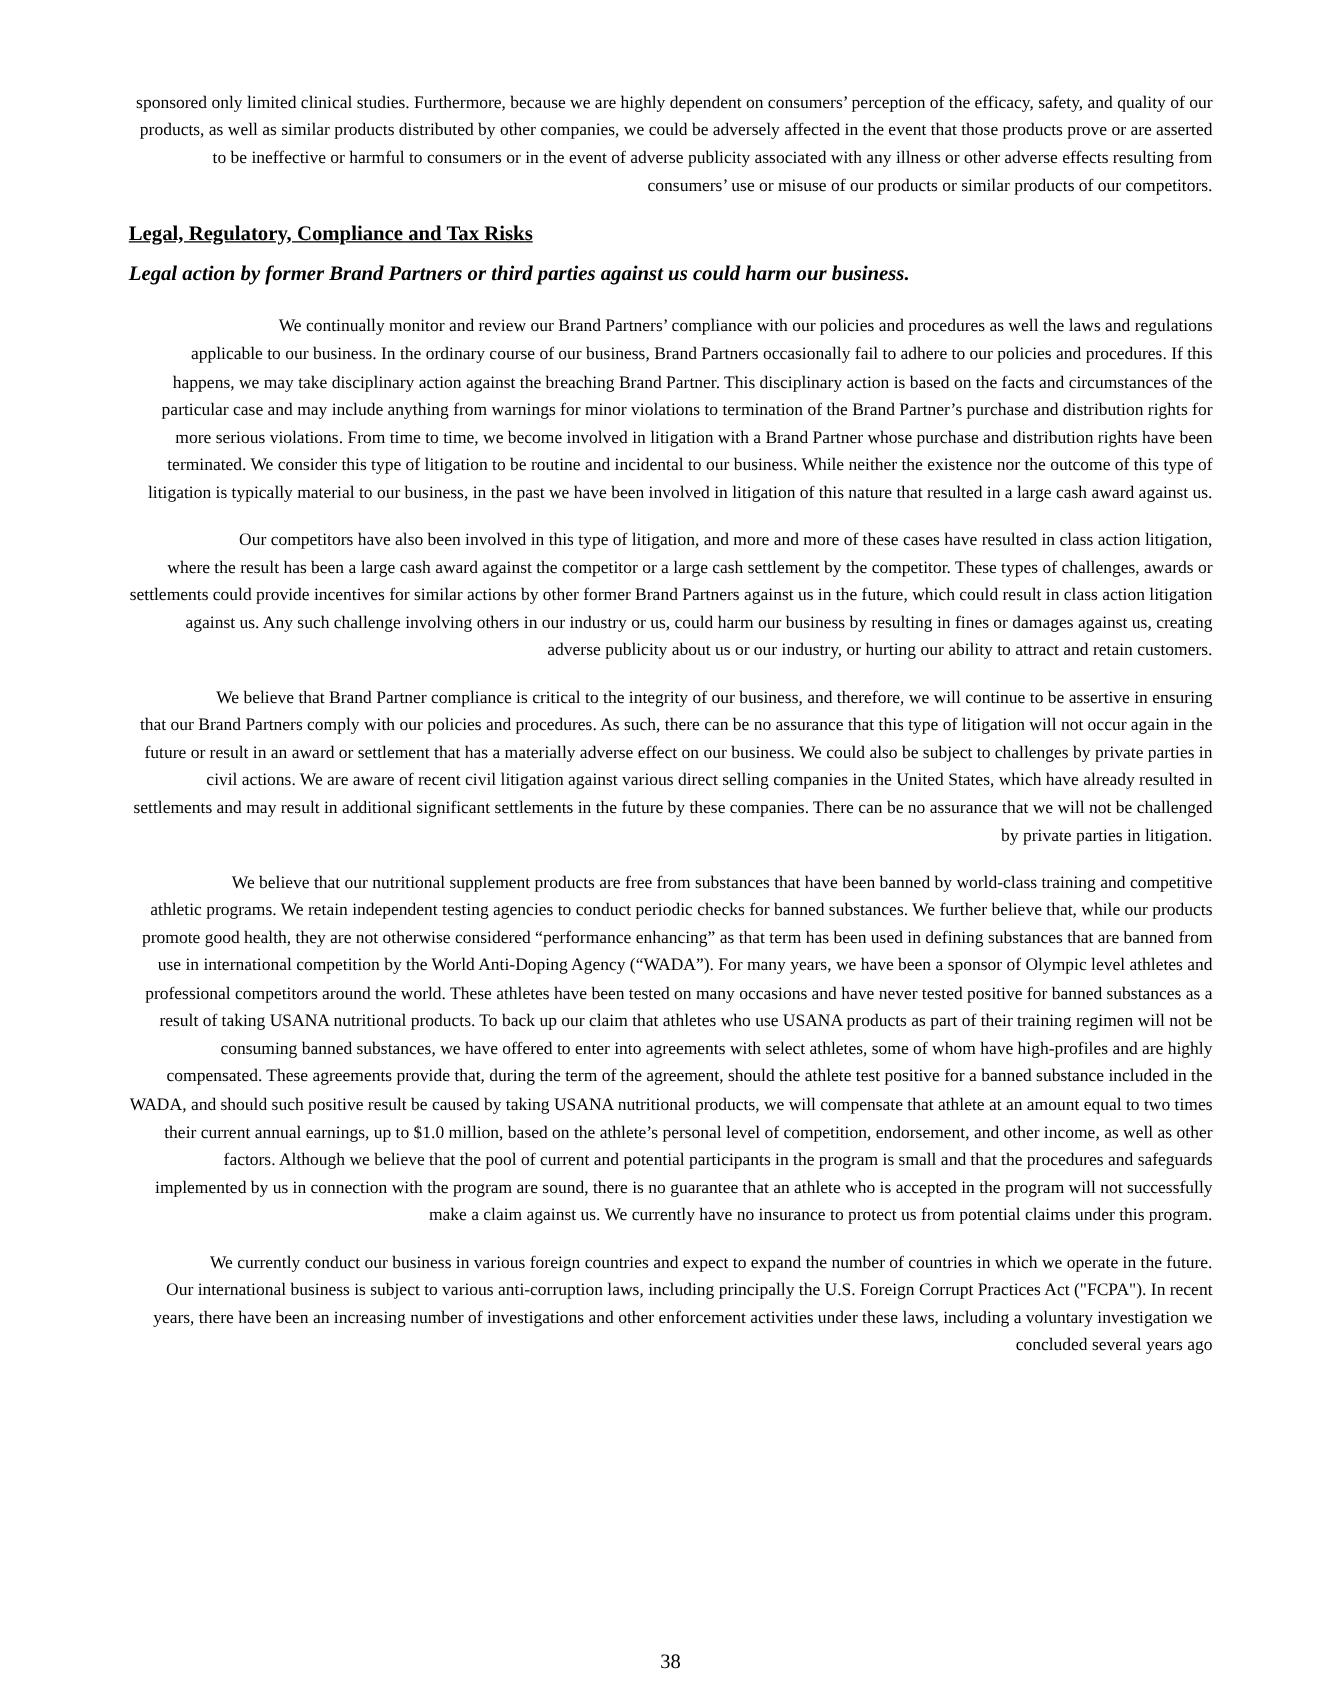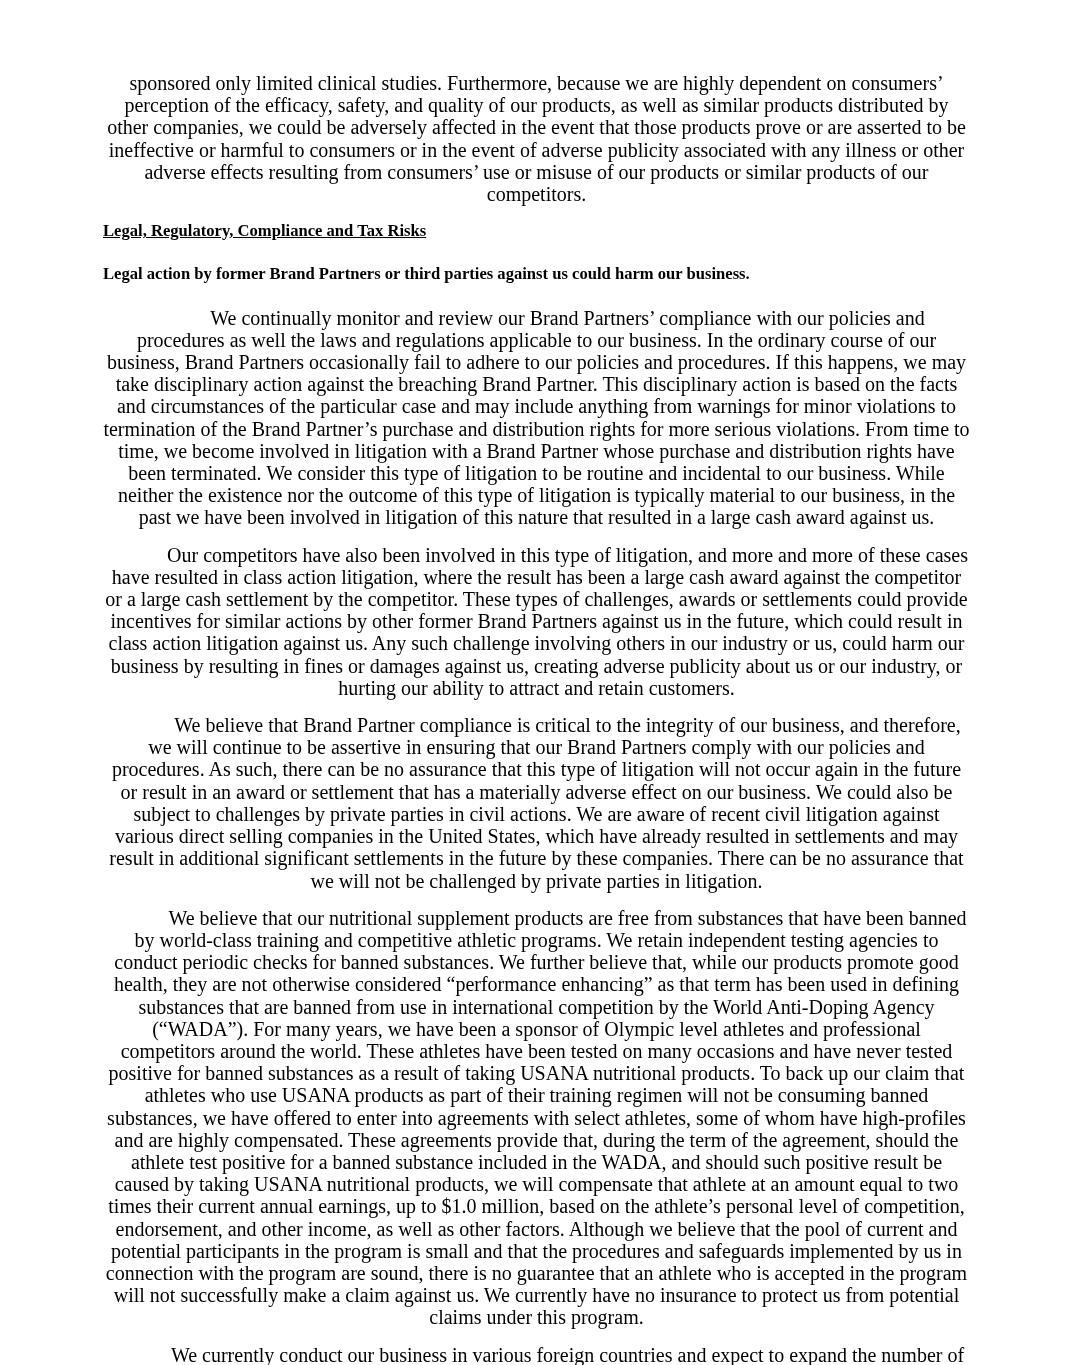--- a/index.html
+++ b/index.html
@@ -19,40 +19,41 @@
     width: 1073px;
     height: 1365px;
     padding: 72px 103px 0 103px;
     display: flex;
     flex-direction: column;
   }
   .content {
     width: 867px;
   }
   .body-para {
-    font-size: 20px;
+    font-size: 14px;
     line-height: 22.2px;
     margin: 0 0 15px 0;
-    text-align: center;
+    text-align: right;
     text-indent: 62px;
   }
   .body-para.no-indent {
     text-indent: 0;
   }
   .section-heading {
     font-size: 16.6px;
     line-height: 22.2px;
     font-weight: bold;
     text-decoration: underline;
-    margin: 6px 0 21px 0;
+    margin: 6px 0 10px 0;
   }
   .risk-heading {
     font-size: 16.6px;
     line-height: 22.2px;
     font-weight: bold;
+    font-style: italic;
     margin: 0 0 21px 0;
   }
   .page-footer {
     margin-top: auto;
     padding-bottom: 26px;
     text-align: center;
     font-size: 16.4px;
   }
 </style>
 </head>

